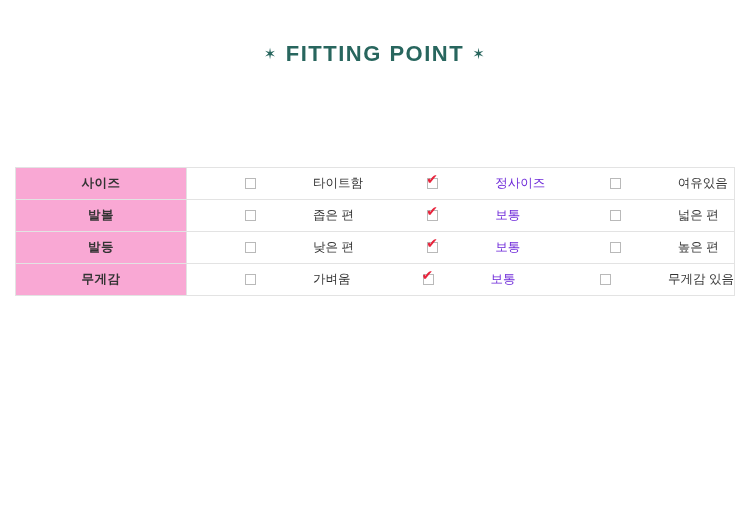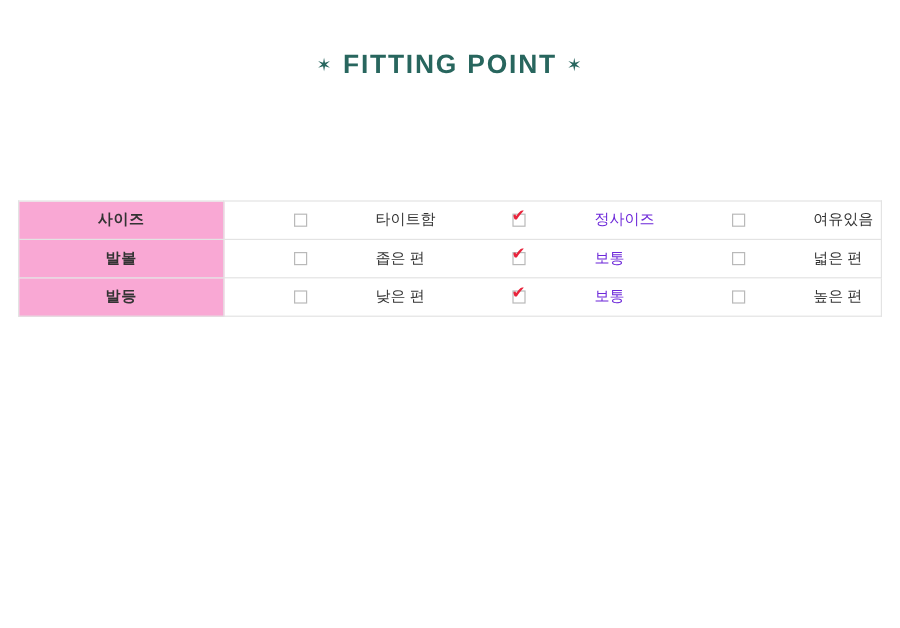--- a/index.html
+++ b/index.html
@@ -185,17 +185,38 @@
                   </span>
                 <span class="txt">보통</span>
               </div>
               <div class="opt">
                 <span class="box"></span>
                 <span class="txt">높은 편</span>
               </div>
             </div>
           </td>
         </tr>
+        <tr>
+          <td class="label-cell">무게감</td>
+          <td class="opts-cell">
+            <div class="opts">
+              <div class="opt">
+                <span class="box"></span>
+                <span class="txt">가벼움</span>
+              </div>
+              <div class="opt checked">
+                <span class="box">
+                    <span class="check">✔</span>
+                  </span>
+                <span class="txt">보통</span>
+              </div>
+              <div class="opt">
+                <span class="box"></span>
+                <span class="txt">무게감 있음</span>
+              </div>
+            </div>
+          </td>
+        </tr>
       </tbody>
     </table>
   </div>
 
 </div>
 
 </body></html>

